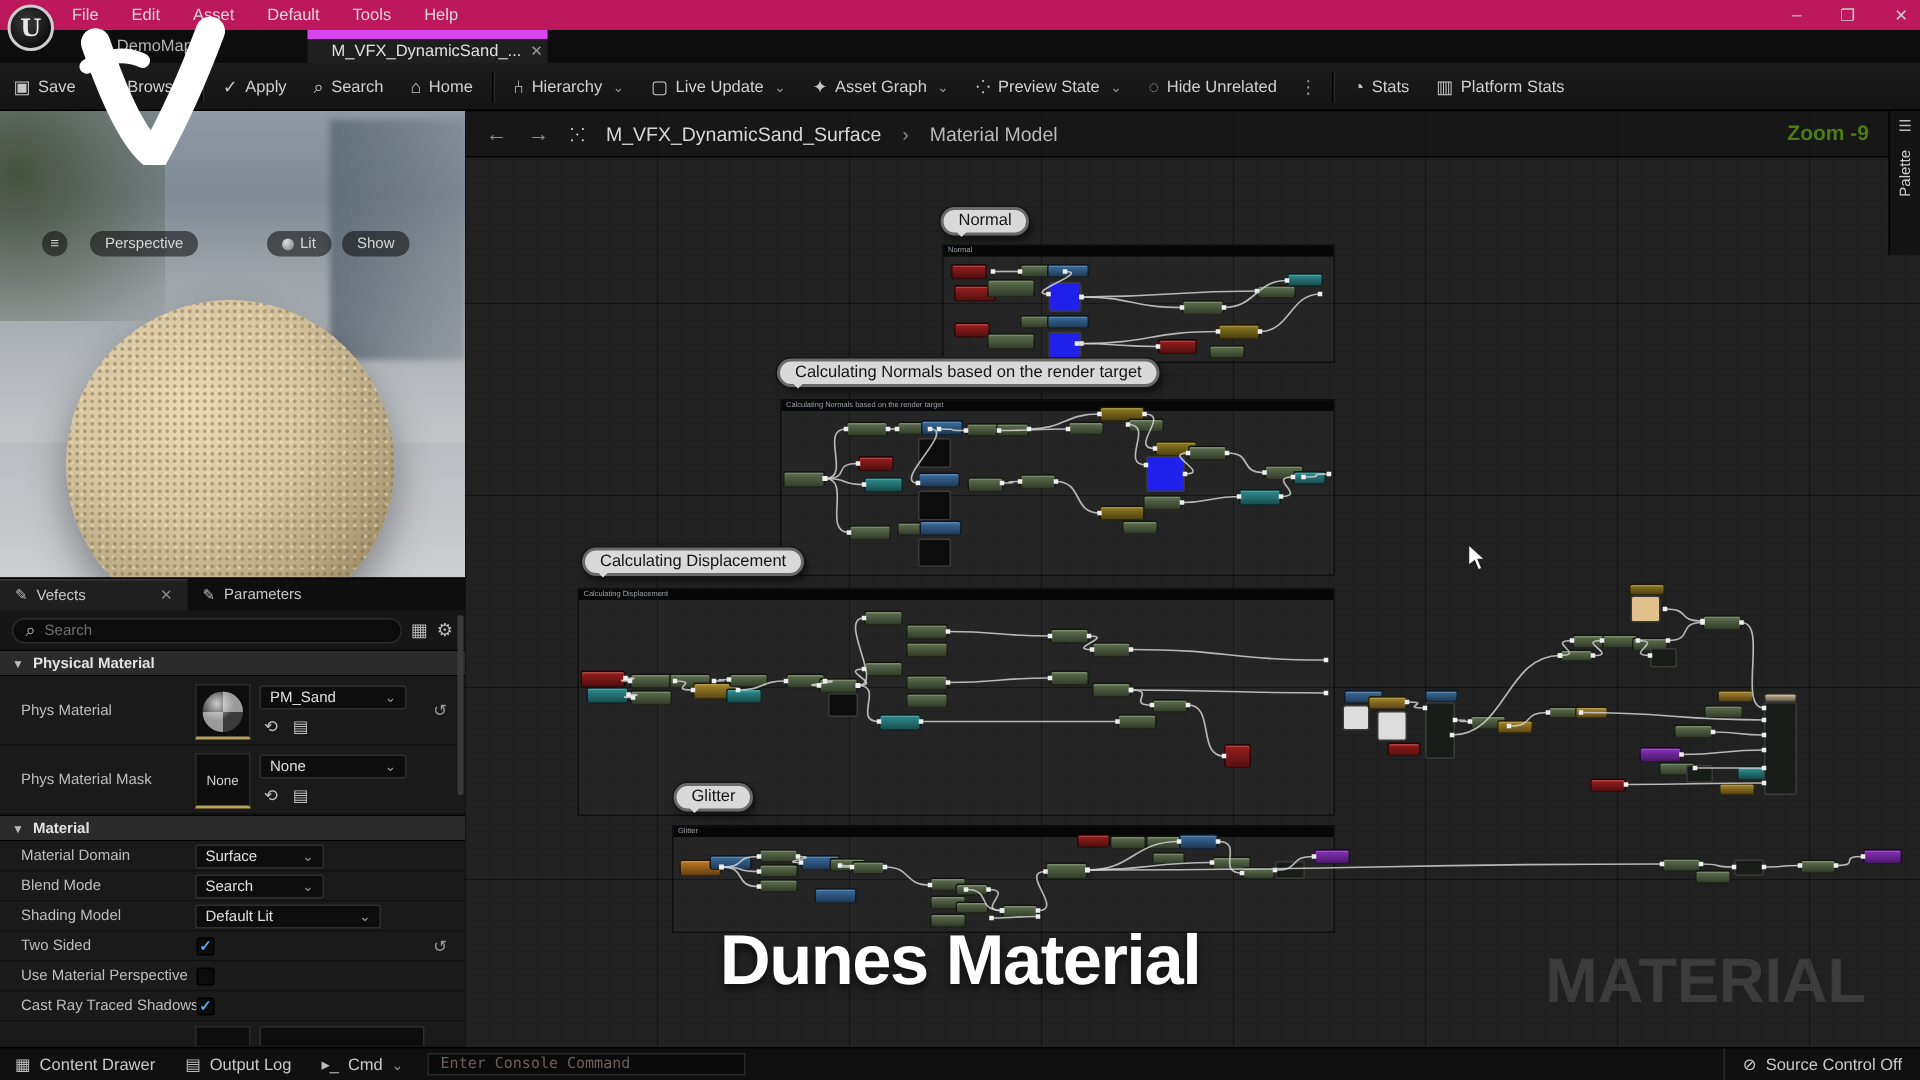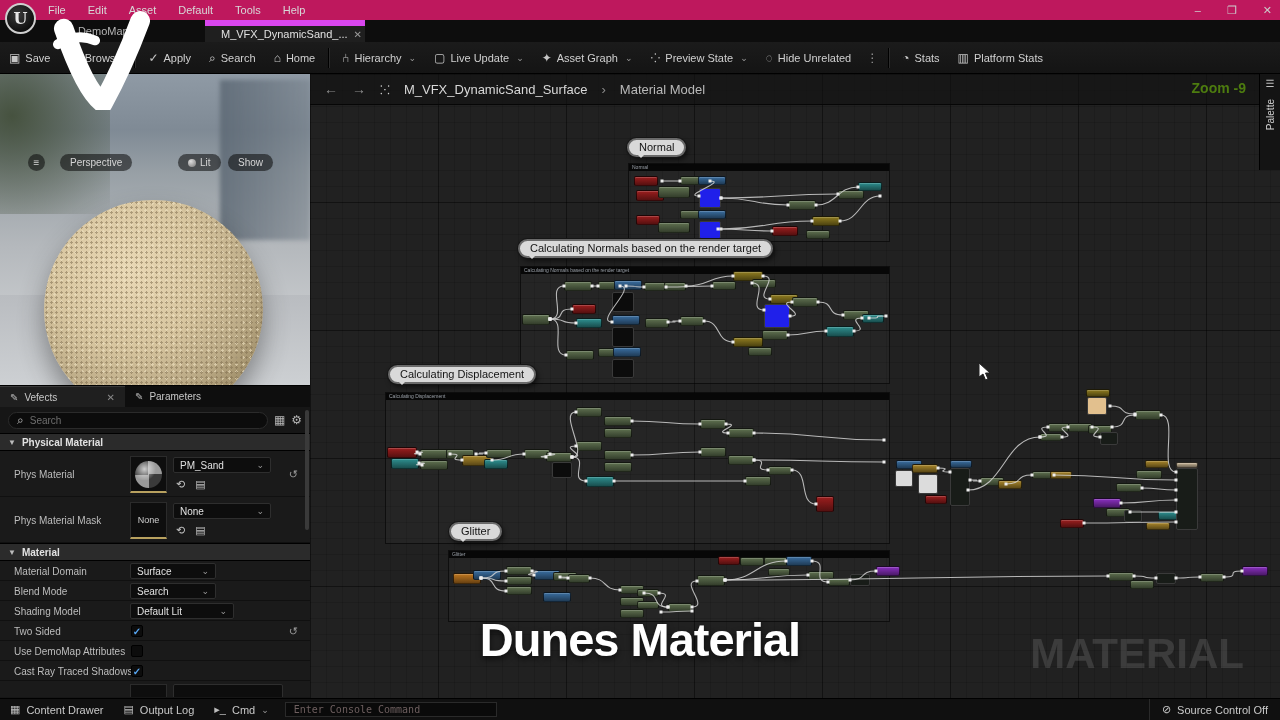--- a/index.html
+++ b/index.html
@@ -80,21 +80,21 @@
     background:radial-gradient(circle at 35% 30%, rgba(255,255,255,.75), rgba(255,255,255,0) 45%),
       conic-gradient(#9a9a9a 0 90deg, #3a3a3a 0 180deg, #9a9a9a 0 270deg, #3a3a3a 0); }
   .dd { position:absolute; height:16px; background:#0d0d0d; border:1px solid #2e2e2e; border-radius:2px;
     display:flex; align-items:center; justify-content:space-between; padding:0 6px; color:#e0e0e0; }
   .dd .chev { color:#9a9a9a; font-size:9px; }
   .assetdd { left:173px; top:6px; width:98px; }
   .asseticons { position:absolute; left:176px; top:27px; display:flex; gap:10px; color:#c0c0c0; font-size:11px; }
   .revert { position:absolute; right:12px; top:50%; transform:translateY(-50%); color:#9a9a9a; font-size:11px; }
   .smallrow { height:20px; }
   .rowdd { left:130px; top:2px; width:86px; }
-  .rowdd.wide { width:104px; }
+  .rowdd.wide { width:124px; }
   .cb { position:absolute; left:131px; top:4px; width:12px; height:12px; background:#0c0c0c; border:1px solid #000; border-radius:2px; display:flex; align-items:center; justify-content:center; color:#58a8f5; font-size:10px; font-weight:bold; }
   #dpartial { height:16px; background:#1a1a1a; position:relative; overflow:hidden; }
   #dpartial .thumb { top:3px; height:18px; border-bottom:none; }
   #dpartial .dd { left:173px; top:3px; width:110px; }
   #dscroll { position:absolute; right:1px; top:24px; width:4px; height:120px; background:#3a3a3a; border-radius:2px; }
 
   
   #graph { position:absolute; left:310px; top:74px; width:970px; height:624px; background-color:#212121;
     background-image:
       linear-gradient(rgba(0,0,0,.38) 1px, transparent 1px),
@@ -739,21 +739,21 @@
           <span>Default Lit</span>
           <span class="chev">⌄</span>
         </div>
     </div>
     <div class="drow smallrow">
       <span class="dlabel">Two Sided</span>
       <span class="cb">✓</span>
       <span class="revert">↺</span>
     </div>
     <div class="drow smallrow">
-      <span class="dlabel">Use DemoMap Attributes</span>
+      <span class="dlabel">Use Material Perspective</span>
       <span class="cb"></span>
     </div>
     <div class="drow smallrow">
       <span class="dlabel">Cast Ray Traced Shadows</span>
       <span class="cb">✓</span>
     </div>
     <div id="dpartial">
       <div class="thumb"></div>
       <div class="dd"></div>
     </div>

